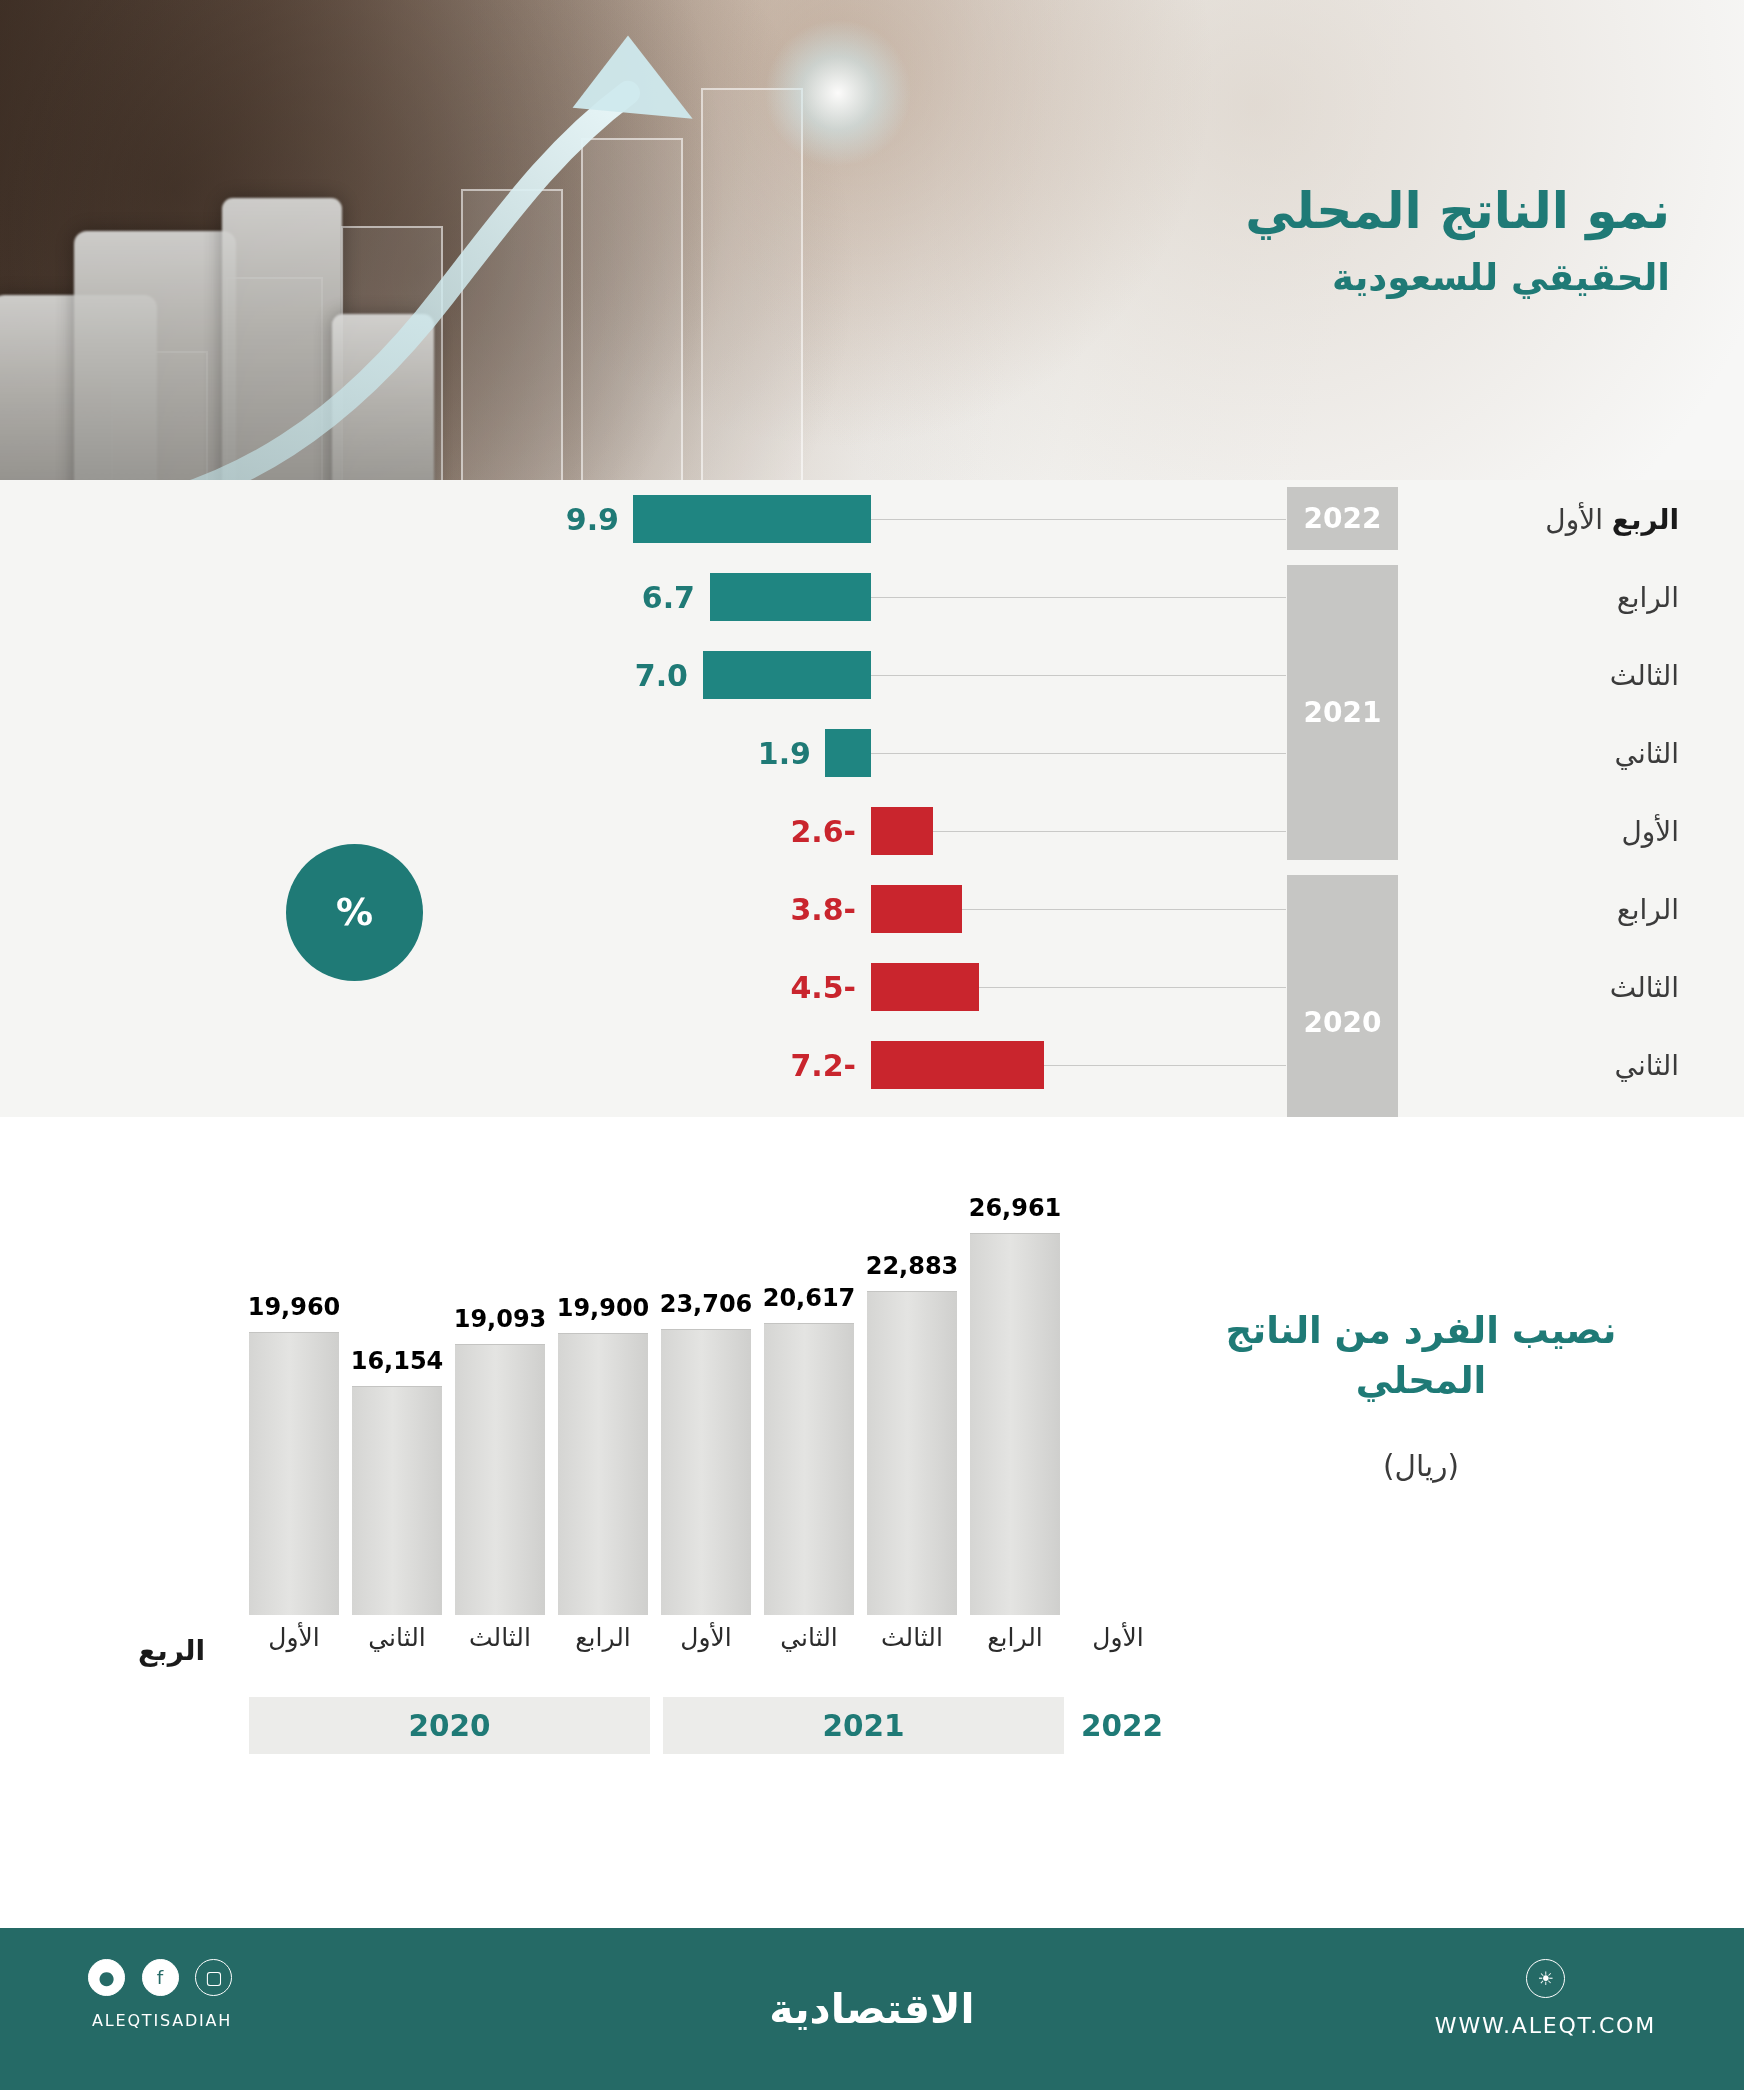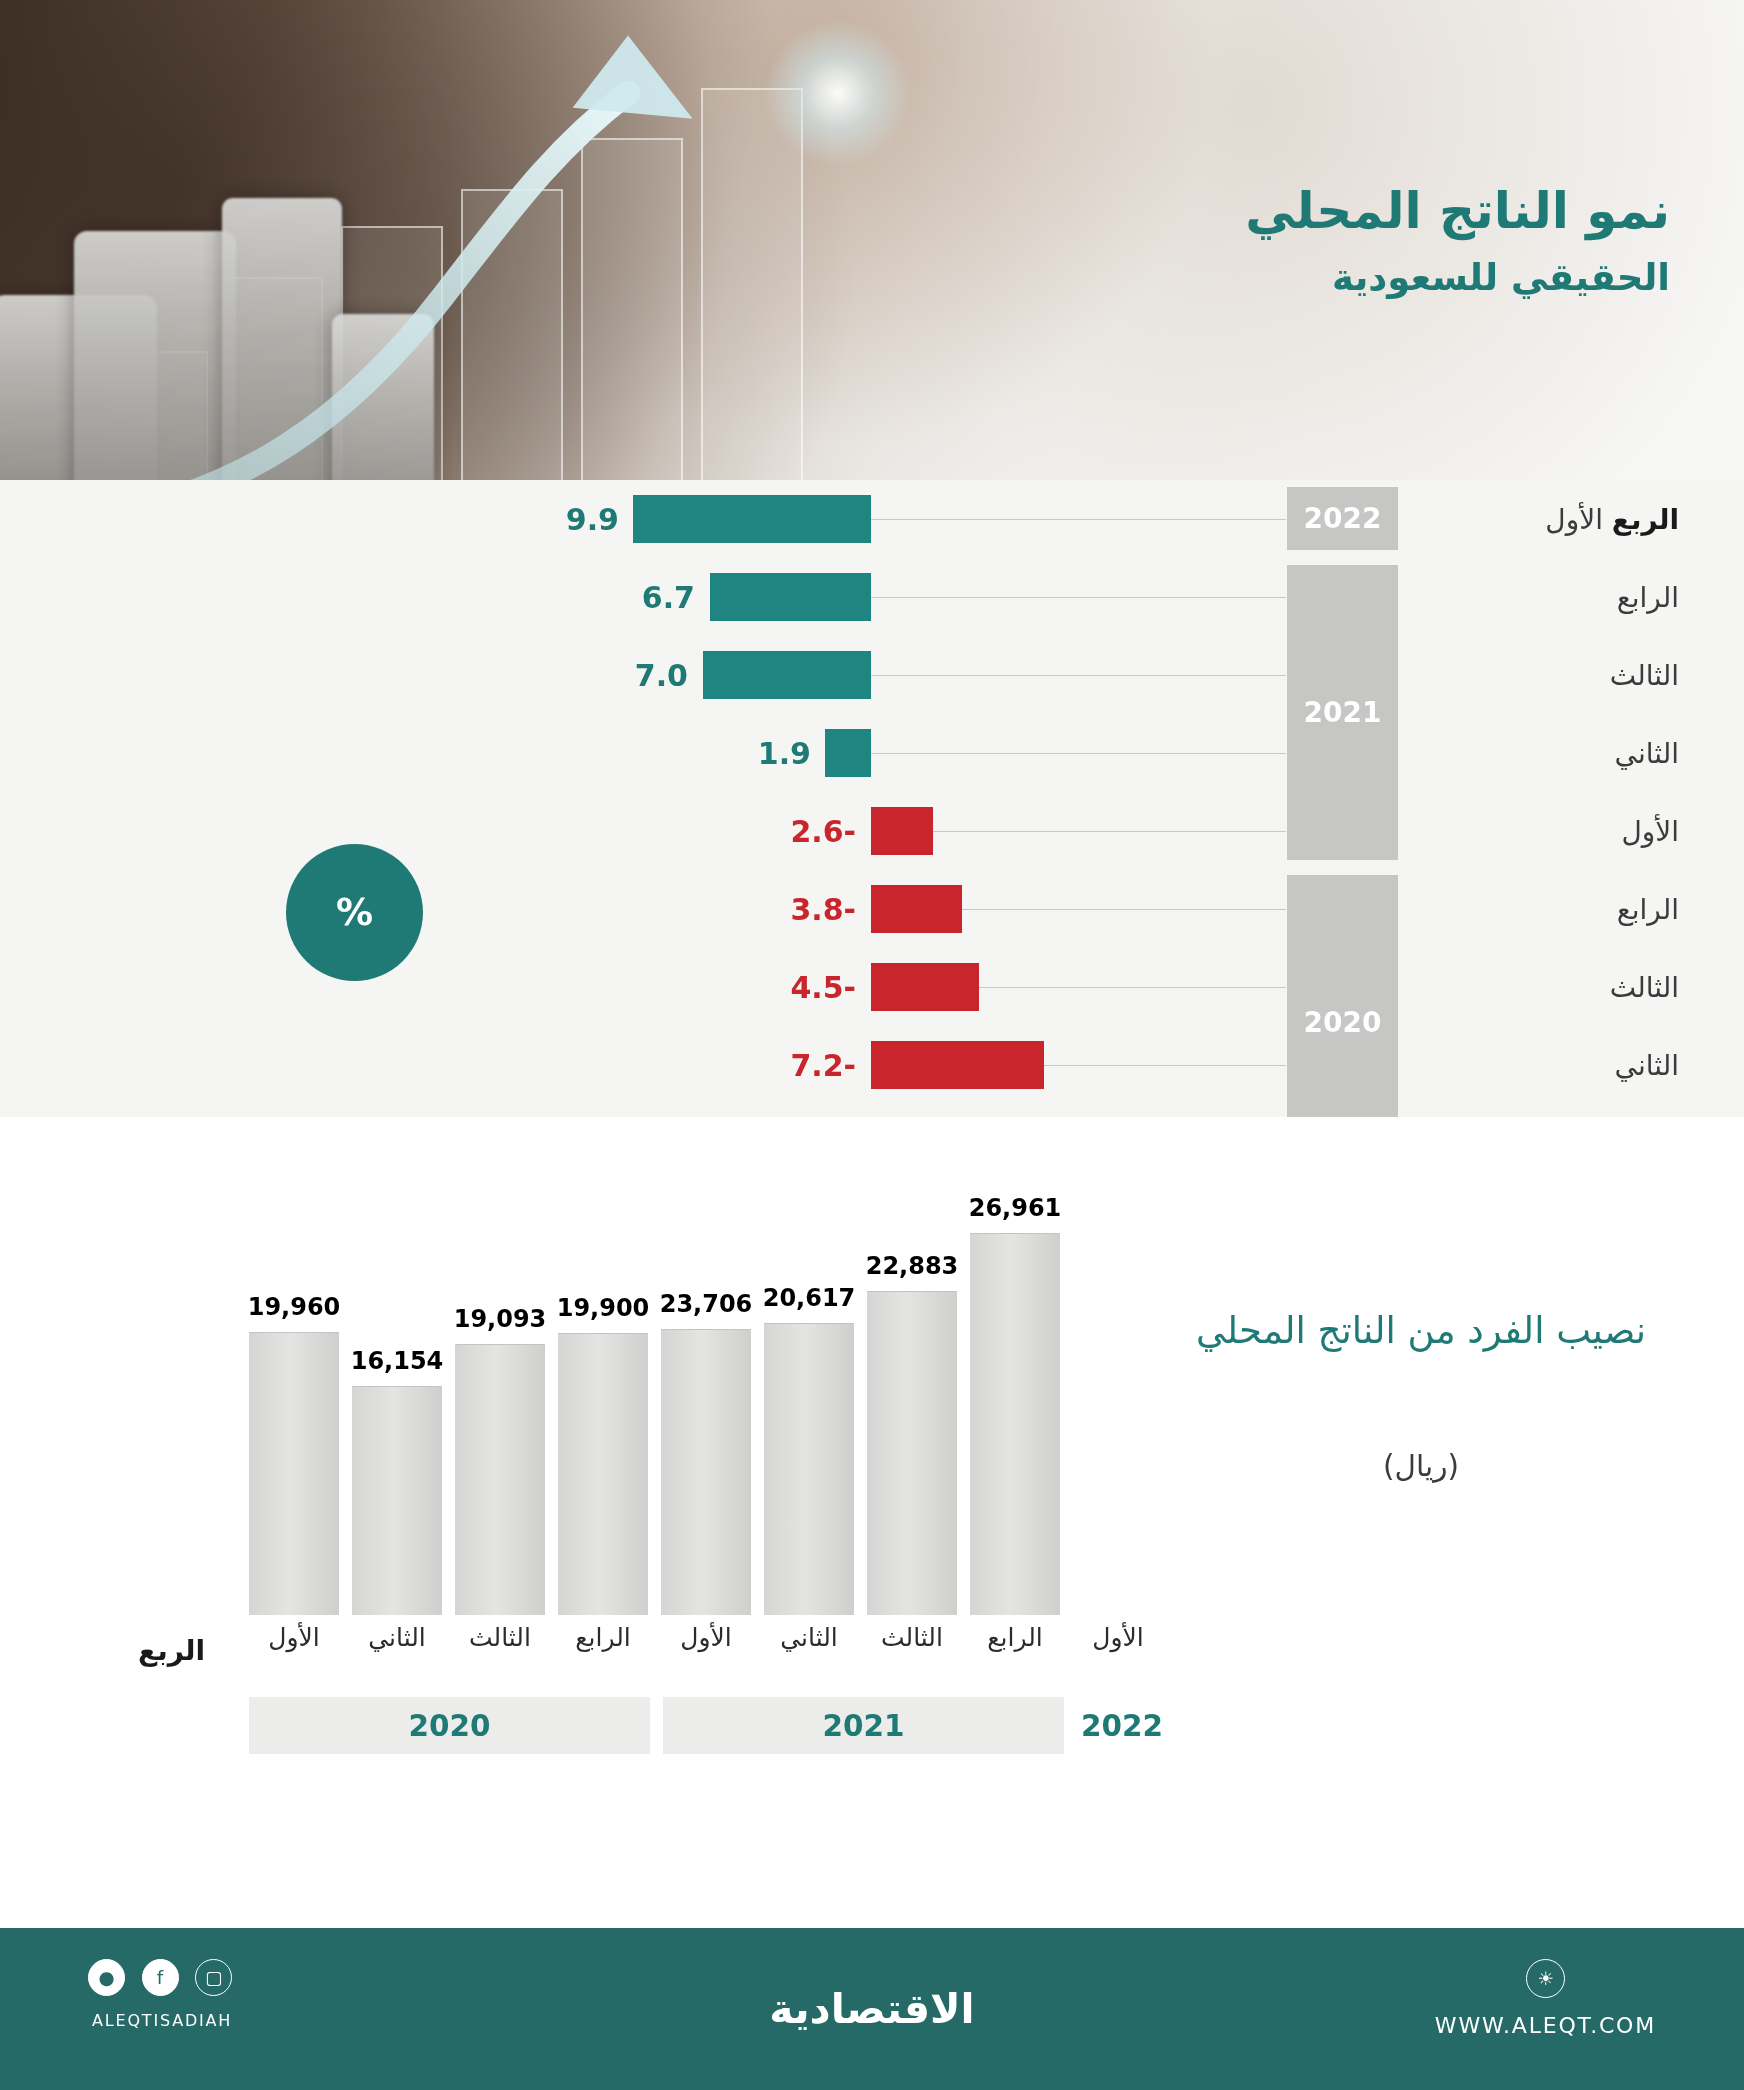--- a/index.html
+++ b/index.html
@@ -191,21 +191,21 @@
     background: #ffffff;
   }
   .sec2-title {
     position: absolute;
     right: 83px;
     top: 189px;
     width: 480px;
     text-align: center;
     color: #1f7a76;
     font-size: 37px;
-    font-weight: normal;
+    font-weight: bold;
     line-height: 1.35;
   }
   .sec2-unit {
     position: absolute;
     right: 83px;
     top: 332px;
     width: 480px;
     text-align: center;
     color: #3b3b3b;
     font-size: 29.5px;

